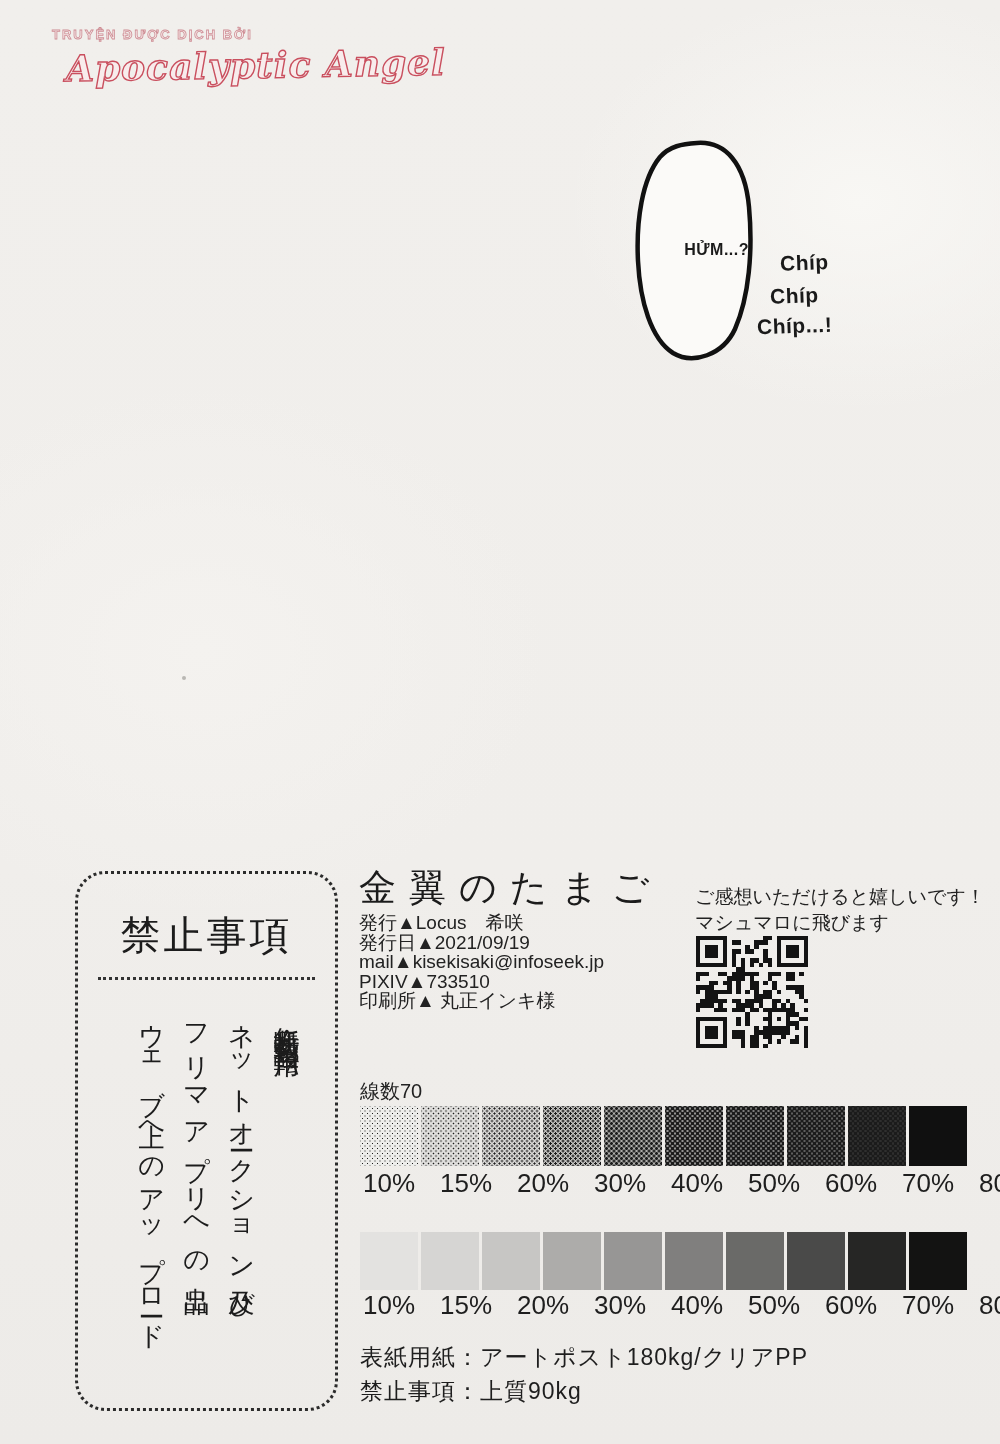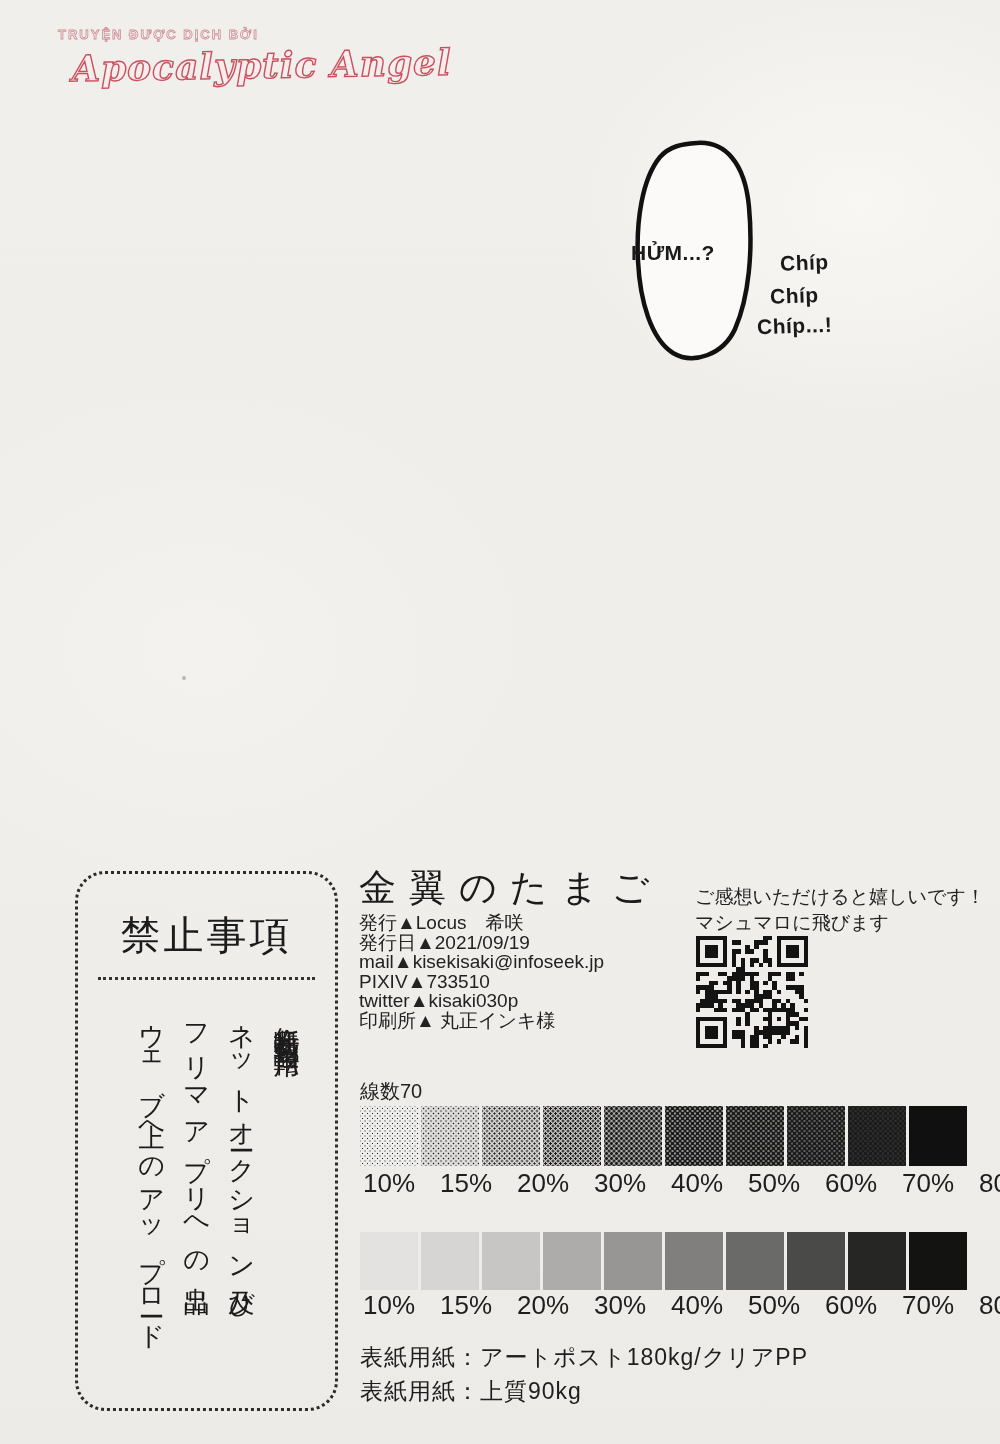--- a/index.html
+++ b/index.html
@@ -11,39 +11,39 @@
   .page{
     position:relative;width:1000px;height:1444px;overflow:hidden;
     background:
       radial-gradient(420px 300px at 86% 14%, #f8f7f4 0%, rgba(248,247,244,0) 70%),
       radial-gradient(500px 380px at 20% 45%, #f4f2ef 0%, rgba(244,242,239,0) 70%),
       linear-gradient(180deg,#f1efec 0%,#f0eeeb 60%,#edebe8 100%);
     color:#1e1e1e;
   }
 
   
-  .credit{position:absolute;left:58px;top:27px;}
+  .credit{position:absolute;left:52px;top:27px;}
   .credit-top{
     font-size:13px;font-weight:bold;letter-spacing:2px;
     color:#f6e9e9;-webkit-text-stroke:0.8px #cf8f96;
   }
   .credit-logo{
     margin-left:14px;margin-top:2px;
     font-family:"DejaVu Serif","Liberation Serif",serif;
     font-style:italic;font-weight:bold;font-size:36px;letter-spacing:1px;
     color:#f8ecec;-webkit-text-stroke:1.4px #c94f5e;
     transform:rotate(-1deg);
   }
 
   
   .bubble-wrap{position:absolute;left:631px;top:139px;width:130px;height:224px;}
   .bubble-wrap svg{position:absolute;left:0;top:0;}
   .bubble-text{
-    position:absolute;left:0;top:102px;width:118px;text-align:left;
-    font-size:21px;font-weight:600;letter-spacing:0.5px;color:#1a1a1a;
+    position:absolute;left:0;top:102px;width:118px;text-align:right;
+    font-size:16px;font-weight:600;letter-spacing:0.5px;color:#1a1a1a;
   }
   .sfx{
     position:absolute;font-size:21px;font-weight:600;color:#1a1a1a;
     transform:rotate(-2deg);letter-spacing:0.5px;
   }
   .sfx1{left:780px;top:251px;}
   .sfx2{left:770px;top:284px;}
   .sfx3{left:757px;top:314px;}
 
   .fleck{position:absolute;left:182px;top:676px;width:4px;height:4px;border-radius:50%;background:#b9b7b3;}
@@ -124,21 +124,20 @@
       </div>
   </section>
 
   <section class="colophon">
     <h1 class="book-title">金翼のたまご</h1>
     <div class="colophon-lines" id="colophon-lines">
         <div class="cline">発行▲Locus　希咲</div>
         <div class="cline">発行日▲2021/09/19</div>
         <div class="cline">mail▲kisekisaki@infoseek.jp</div>
         <div class="cline">PIXIV▲733510</div>
-        <div class="cline">twitter▲kisaki030p</div>
         <div class="cline">印刷所▲ 丸正インキ様</div>
       </div>
   </section>
 
   <section class="feedback">
     <div>ご感想いただけると嬉しいです！</div>
     <div>マシュマロに飛びます</div>
   </section>
 
   <div class="qr" id="qr"><svg viewBox="0 0 25 25" width="112" height="112" shape-rendering="crispEdges">
@@ -499,16 +498,16 @@
         <span>50%</span>
         <span>60%</span>
         <span>70%</span>
         <span>80%</span>
         <span>ベタ</span>
       </div>
   </section>
 
   <section class="paper-specs" id="paper-specs">
       <div class="spec-line">表紙用紙：アートポスト180kg/クリアPP</div>
-      <div class="spec-line">表紙用紙：上質90kg</div>
+      <div class="spec-line">禁止事項：上質90kg</div>
     </section>
 
 </div>
 
 </body></html>

